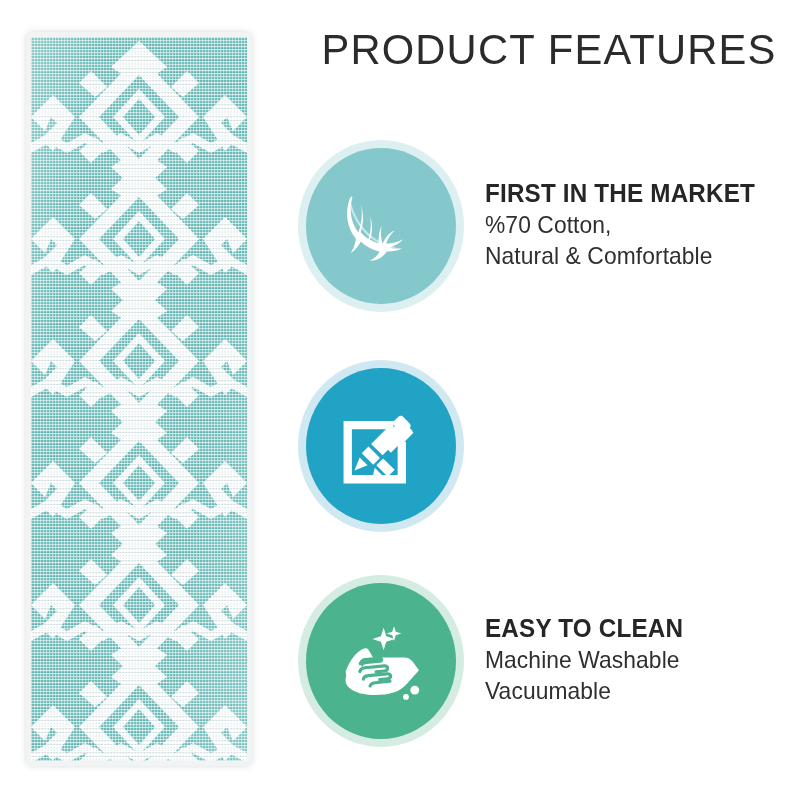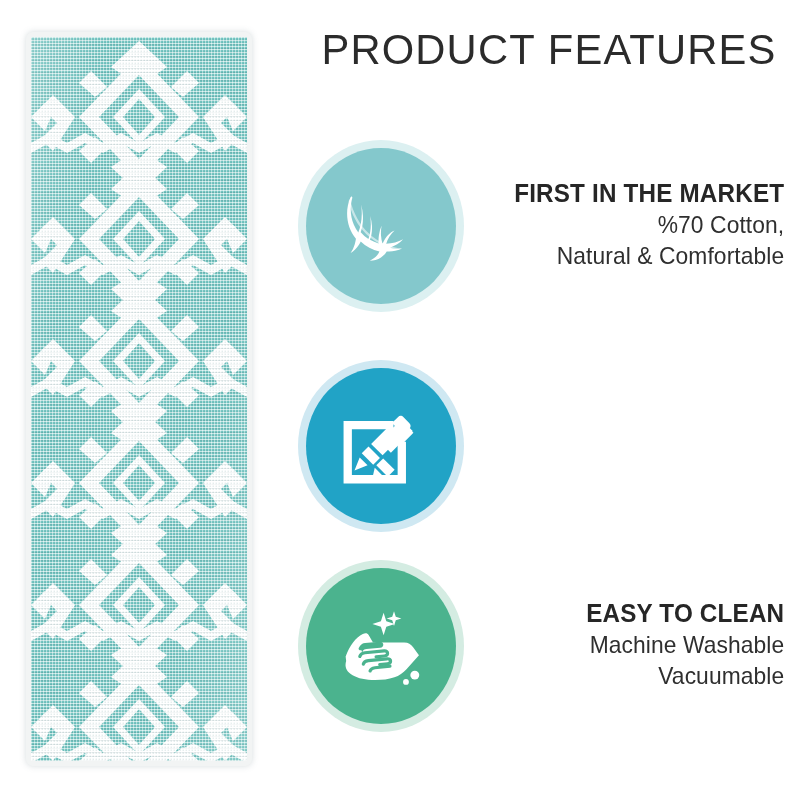--- a/index.html
+++ b/index.html
@@ -103,25 +103,24 @@
     white-space: nowrap;
   }
 
   .feature {
     position: absolute;
     left: 0;
     width: 510px;
     height: 175px;
     display: flex;
     align-items: center;
-    text-align: right;
   }
   .feature-1 { top: 138px; }
   .feature-2 { top: 358px; }
-  .feature-3 { top: 558px; }
+  .feature-3 { top: 573px; }
 
   .badge {
     position: relative;
     flex: 0 0 auto;
     width: 166px;
     height: 172px;
     margin-left: 8px;
     display: flex;
     align-items: center;
     justify-content: center;

